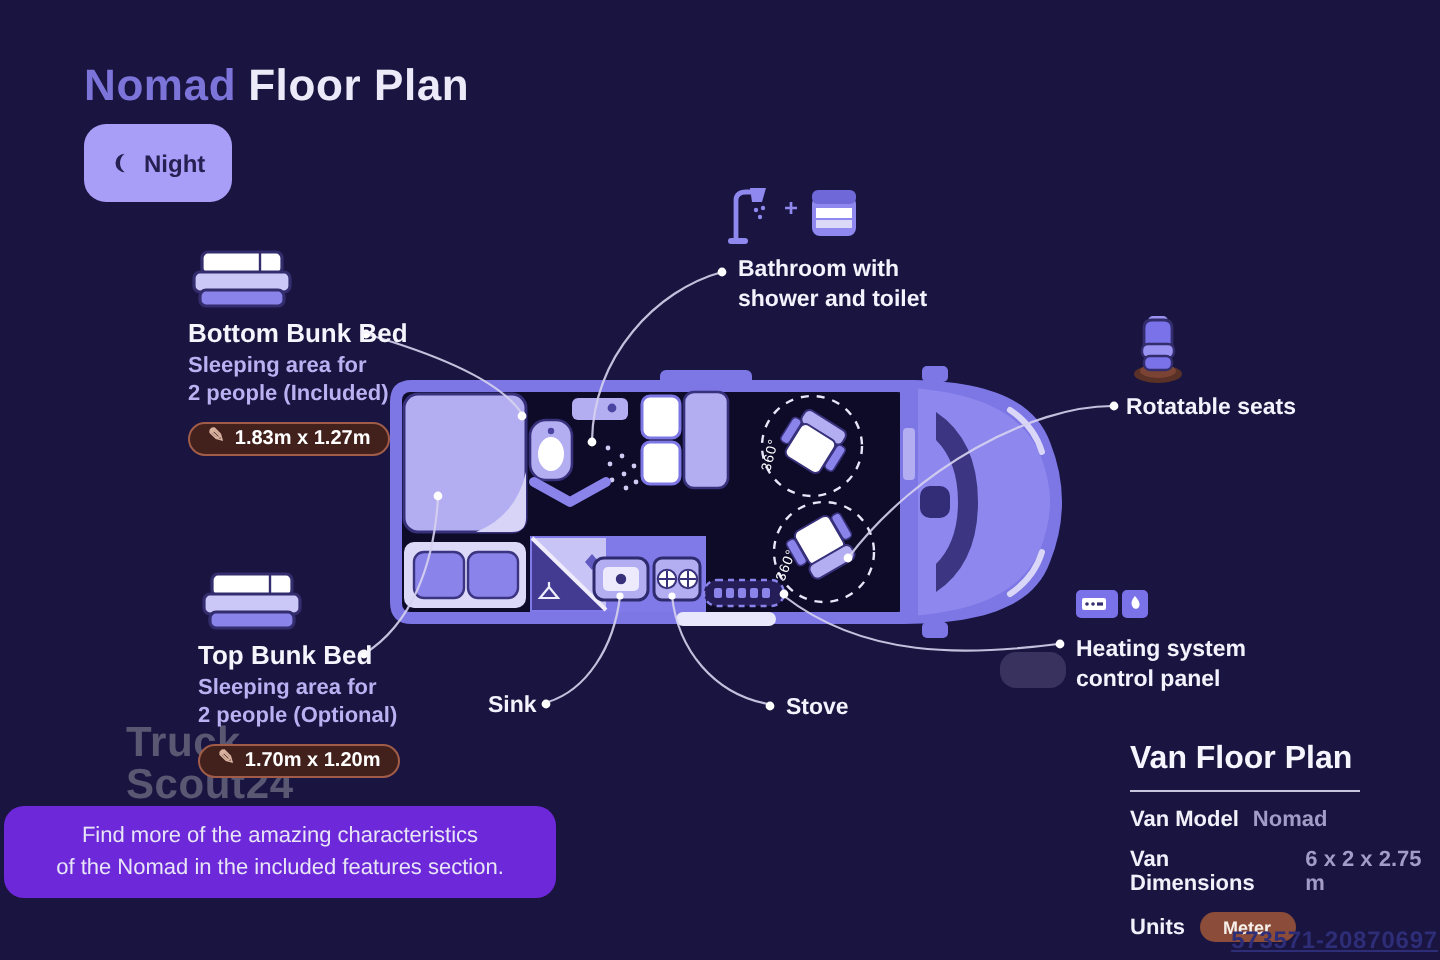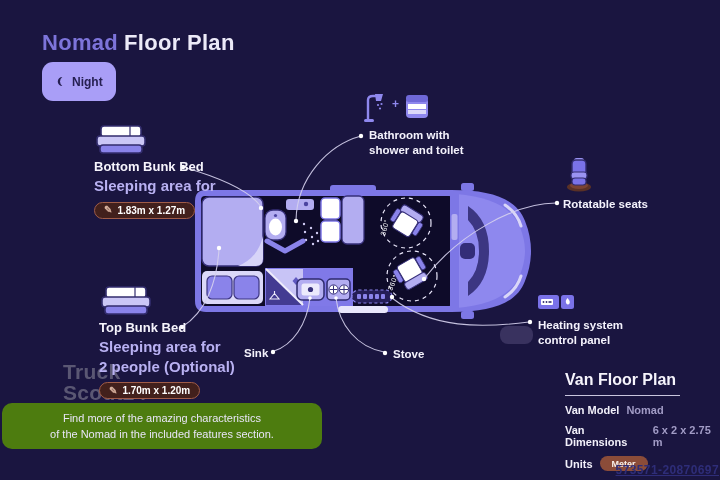--- a/index.html
+++ b/index.html
@@ -20,21 +20,21 @@
   
   .night-pill {
     left:42px; top:62px; height:39px; padding:0 13px; border-radius:11px;
     background:#a99ef7; display:flex; align-items:center; gap:6px;
     color:#262052; font-size:12px; font-weight:700; cursor:pointer;
   }
 
   
   .callout { color:#f4f2fc; }
   .co-title { font-size:13px; font-weight:700; margin-top:4px; color:#f6f4fc; }
-  .co-sub   { font-size:15px; font-weight:600; color:#b9b1f2; line-height:1.3; margin-top:2px; }
+  .co-sub   { font-size:11px; font-weight:600; color:#b9b1f2; line-height:1.3; margin-top:2px; }
   .dim-badge {
     display:inline-flex; align-items:center; gap:5px; margin-top:6px;
     background:#42201c; border:1.5px solid #a05c48; border-radius:10px;
     padding:2px 9px; font-size:10px; font-weight:700; color:#ffffff;
   }
   .ruler-icon { color:#d9b3a0; font-size:10px; line-height:1; }
 
   .label-bold { font-size:11.5px; font-weight:700; color:#f4f2fc; line-height:1.32; }
 
   .bath-icons { display:flex; align-items:center; gap:6px; }
@@ -45,21 +45,21 @@
   .panel-title { font-size:16px; font-weight:700; color:#f6f4fc; padding-bottom:6px;
                  border-bottom:1.5px solid #c9c5de; display:inline-block; padding-right:4px; }
   .panel-row { display:flex; align-items:center; gap:7px; margin-top:8px; font-size:11px; }
   .panel-label { font-weight:700; color:#f2f0fa; }
   .panel-value { color:#a29cc6; font-weight:600; }
   .meter-pill { background:#8b4c39; color:#f7efe9; font-size:9px; font-weight:700;
                 padding:2.5px 12px; border-radius:9px; cursor:pointer; }
 
   
   .footer-note {
-    left:2px; top:403px; width:320px; height:46px; background:#4d7c0f; border-radius:10px;
+    left:2px; top:403px; width:276px; height:46px; background:#6d28d9; border-radius:10px;
     display:flex; flex-direction:column; align-items:center; justify-content:center;
     text-align:center; font-size:11px; color:#e8e5f7; line-height:1.5;
   }
 
   .watermark { left:63px; top:361px; font-size:21px; font-weight:700; color:#8f8d9d;
                opacity:.55; line-height:1.0; letter-spacing:.3px; }
 
   .listing-id { right:1px; bottom:3px; font-size:12px; font-weight:700; color:#2e2d78; letter-spacing:.4px;text-decoration:underline; }
 
   svg { display:block; }
@@ -220,20 +220,21 @@
   <div class="abs callout" style="left:94px; top:125px;">
     <svg width="54" height="30" viewBox="0 0 54 30">
       <rect x="7" y="1" width="40" height="11" rx="3" fill="#ffffff" stroke="#332d6e" stroke-width="1.6"></rect>
       <line x1="36" y1="1" x2="36" y2="12" stroke="#332d6e" stroke-width="1.2"></line>
       <rect x="3" y="11" width="48" height="10" rx="3" fill="#cbc7f6" stroke="#332d6e" stroke-width="1.6"></rect>
       <rect x="6" y="20" width="42" height="8" rx="3" fill="#8a83ea" stroke="#332d6e" stroke-width="1.6"></rect>
     </svg>
     <div class="co-title">Bottom Bunk Bed</div>
     <div class="co-sub">
       <div>Sleeping area for</div>
+      <div>2 people (Included)</div>
     </div>
     <div class="dim-badge">
       <span class="ruler-icon">✎</span>
       <span>1.83m x 1.27m</span>
     </div>
   </div>
 
   <div class="abs callout" style="left:99px; top:286px;">
     <svg width="54" height="30" viewBox="0 0 54 30">
       <rect x="7" y="1" width="40" height="11" rx="3" fill="#ffffff" stroke="#332d6e" stroke-width="1.6"></rect>

